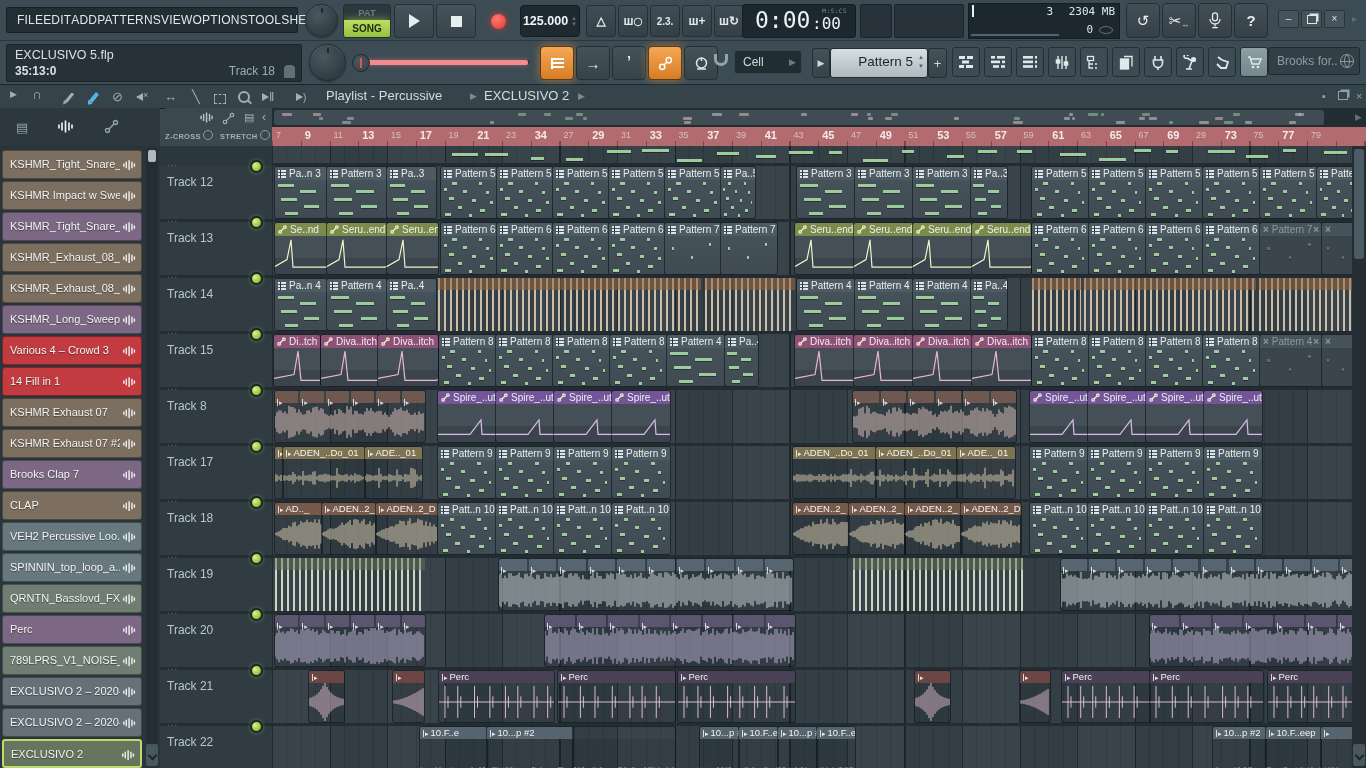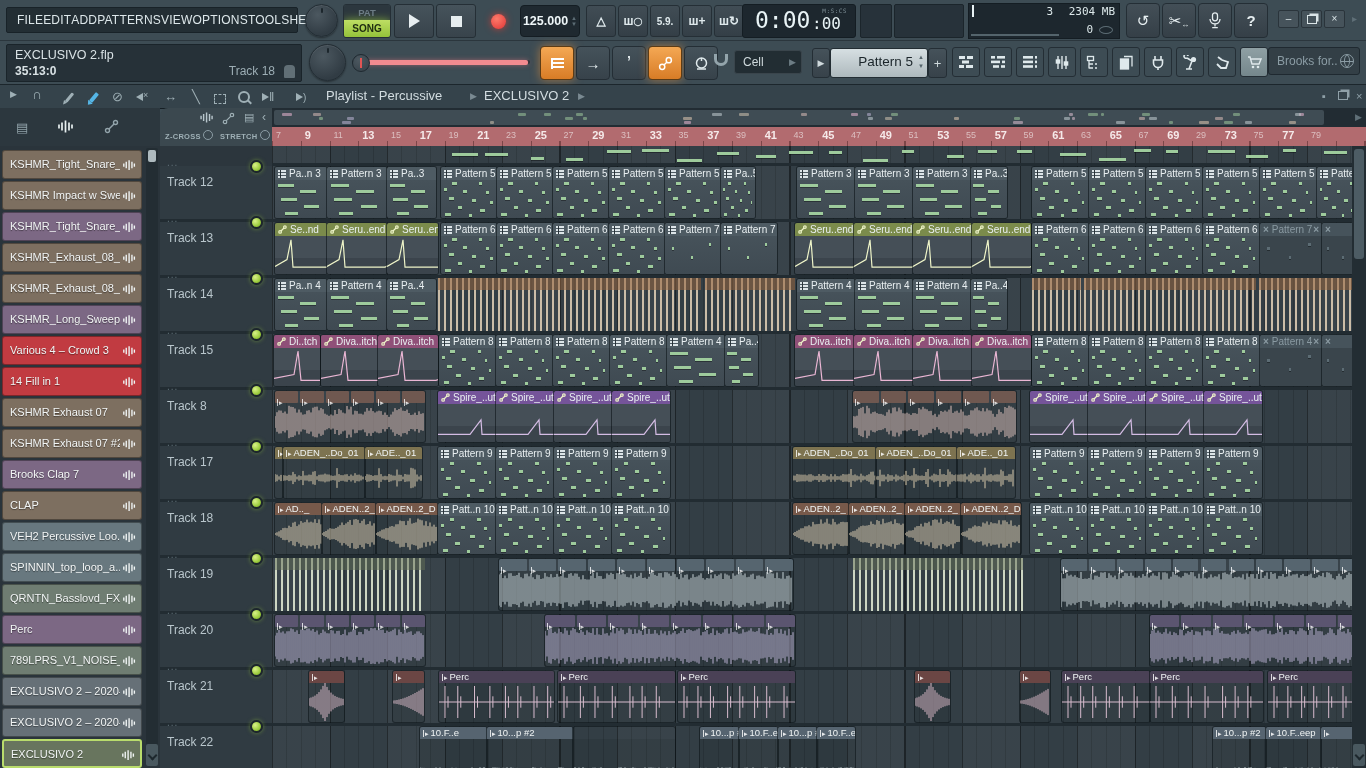--- a/index.html
+++ b/index.html
@@ -223,21 +223,21 @@
       </div>
     <div id="tempo">
         <span>125.000</span>
         <span class="spin">▲<br>▼</span>
       </div>
     <div class="minibtn" style="left:586px;">△</div>
     <div class="minibtn" style="left:618px;">
         <span>ш</span>
         <span style="font-size:8px;">◯</span>
       </div>
-    <div class="minibtn" style="left:650px;font-size:10px;">5.9.</div>
+    <div class="minibtn" style="left:650px;font-size:10px;">2.3.</div>
     <div class="minibtn" style="left:682px;">ш+</div>
     <div class="minibtn" style="left:714px;"><span>ш</span>↻</div>
     <div id="time-display" class="mono">
       <span class="big">0:00</span>
       <span class="small">:<span>00</span></span>
       <span class="unit">M:S:CS</span>
     </div>
     <div class="inset-panel" style="left:860px;width:30px;"></div>
     <div class="inset-panel" style="left:894px;width:68px;"></div>
     <div id="cpu-panel" class="mono">
@@ -260,21 +260,21 @@
     <div class="winbtn" style="left:1278px;">–</div>
     <div class="winbtn" style="left:1301px;">
         <span class="maxi"></span>
       </div>
     <div class="winbtn" style="left:1324px;">×</div>
     <div id="bar1-chev">▸</div>
   </div>
 
   <div id="bar2">
     <div id="hint-panel">
-      <div id="hint-title">EXCLUSIVO 2.flp</div>
+      <div id="hint-title">EXCLUSIVO 5.flp</div>
       <div id="hint-pos">35:13:0</div>
       <div id="hint-track">Track 18</div>
       <div id="hint-knob-icon"></div>
     </div>
     <div class="knob" id="knob-master">
         <i></i>
       </div>
     <div id="vol-slider">
       <span class="rail"></span>
       <span class="fill"></span>
@@ -676,21 +676,21 @@
       <div class="tickline"></div>
       <span class="ruler-num" style="left: 4px;">7</span>
       <span class="ruler-num big" style="left: 32.75px;">9</span>
       <span class="ruler-num" style="left: 61.5px;">11</span>
       <span class="ruler-num big" style="left: 90.25px;">13</span>
       <span class="ruler-num" style="left: 119px;">15</span>
       <span class="ruler-num big" style="left: 147.75px;">17</span>
       <span class="ruler-num" style="left: 176.5px;">19</span>
       <span class="ruler-num big" style="left: 205.25px;">21</span>
       <span class="ruler-num" style="left: 234px;">23</span>
-      <span class="ruler-num big" style="left: 262.75px;">25</span>
+      <span class="ruler-num big" style="left: 262.75px;">34</span>
       <span class="ruler-num" style="left: 291.5px;">27</span>
       <span class="ruler-num big" style="left: 320.25px;">29</span>
       <span class="ruler-num" style="left: 349px;">31</span>
       <span class="ruler-num big" style="left: 377.75px;">33</span>
       <span class="ruler-num" style="left: 406.5px;">35</span>
       <span class="ruler-num big" style="left: 435.25px;">37</span>
       <span class="ruler-num" style="left: 464px;">39</span>
       <span class="ruler-num big" style="left: 492.75px;">41</span>
       <span class="ruler-num" style="left: 521.5px;">43</span>
       <span class="ruler-num big" style="left: 550.25px;">45</span>

